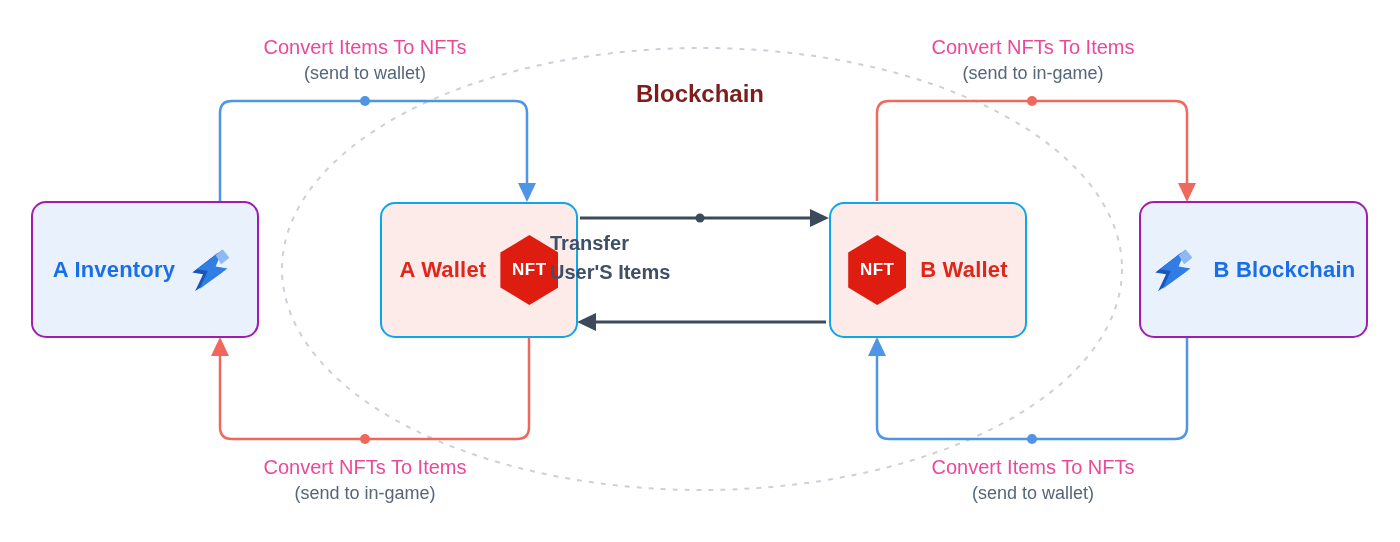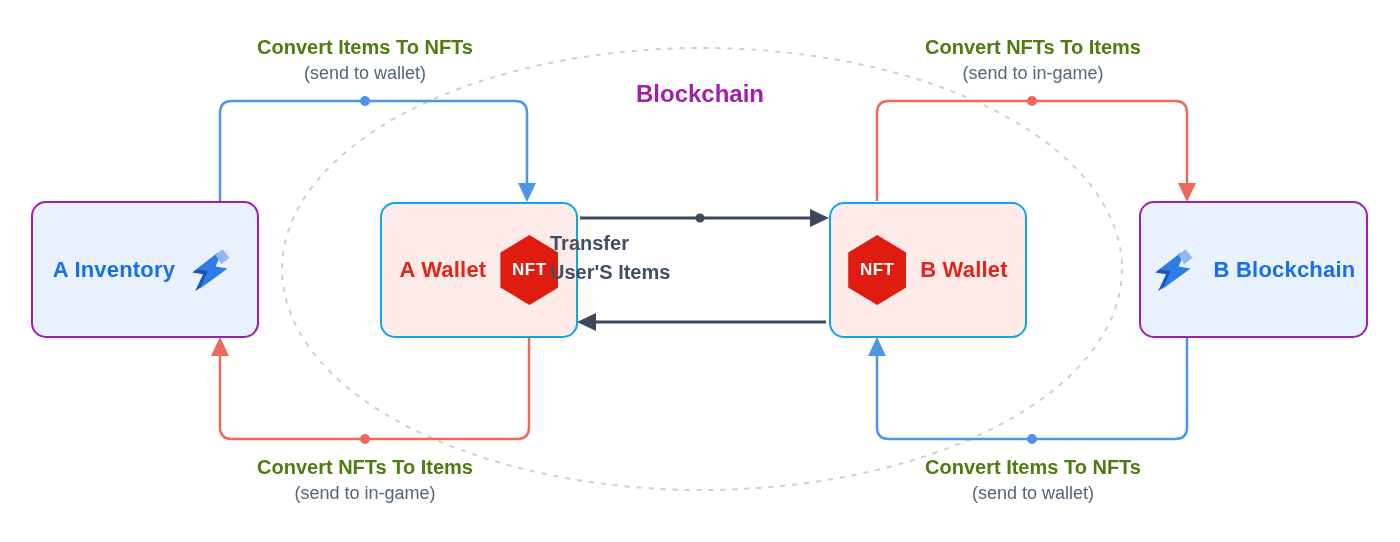--- a/index.html
+++ b/index.html
@@ -18,25 +18,25 @@
   .node.blue .node-label{color:#1A6FE8;}
   .node.red .node-label{color:#E0261A;}
   .hexagon{
     width:58px;height:70px;background:#DE1D10;flex:0 0 auto;
     clip-path:polygon(50% 0%,100% 25%,100% 75%,50% 100%,0% 75%,0% 25%);
     display:flex;align-items:center;justify-content:center;
   }
   .hexagon span{color:#ffffff;font-weight:700;font-size:17px;letter-spacing:.5px;}
   .bolt{flex:0 0 auto;display:flex;}
   .flow-label{position:absolute;width:440px;text-align:center;}
-  .flow-label .title{font-size:20px;font-weight:700;color:#4d7c0f;line-height:26px;}
+  .flow-label .title{font-size:20px;font-weight:400;color:#ec4899;line-height:26px;}
   .flow-label .subtitle{font-size:18px;font-weight:400;color:#56667A;line-height:26px;}
   .blockchain-title{
     position:absolute;left:550px;top:80px;width:300px;text-align:center;
-    font-size:24px;font-weight:700;color:#a21caf;
+    font-size:24px;font-weight:700;color:#7f1d1d;
   }
   .transfer-label{
     position:absolute;left:550px;top:229px;width:300px;text-align:left;
     font-size:20px;font-weight:700;color:#3E4F66;line-height:29px;
   }
 </style>
 </head>
 <body>
 
 <div class="canvas">

